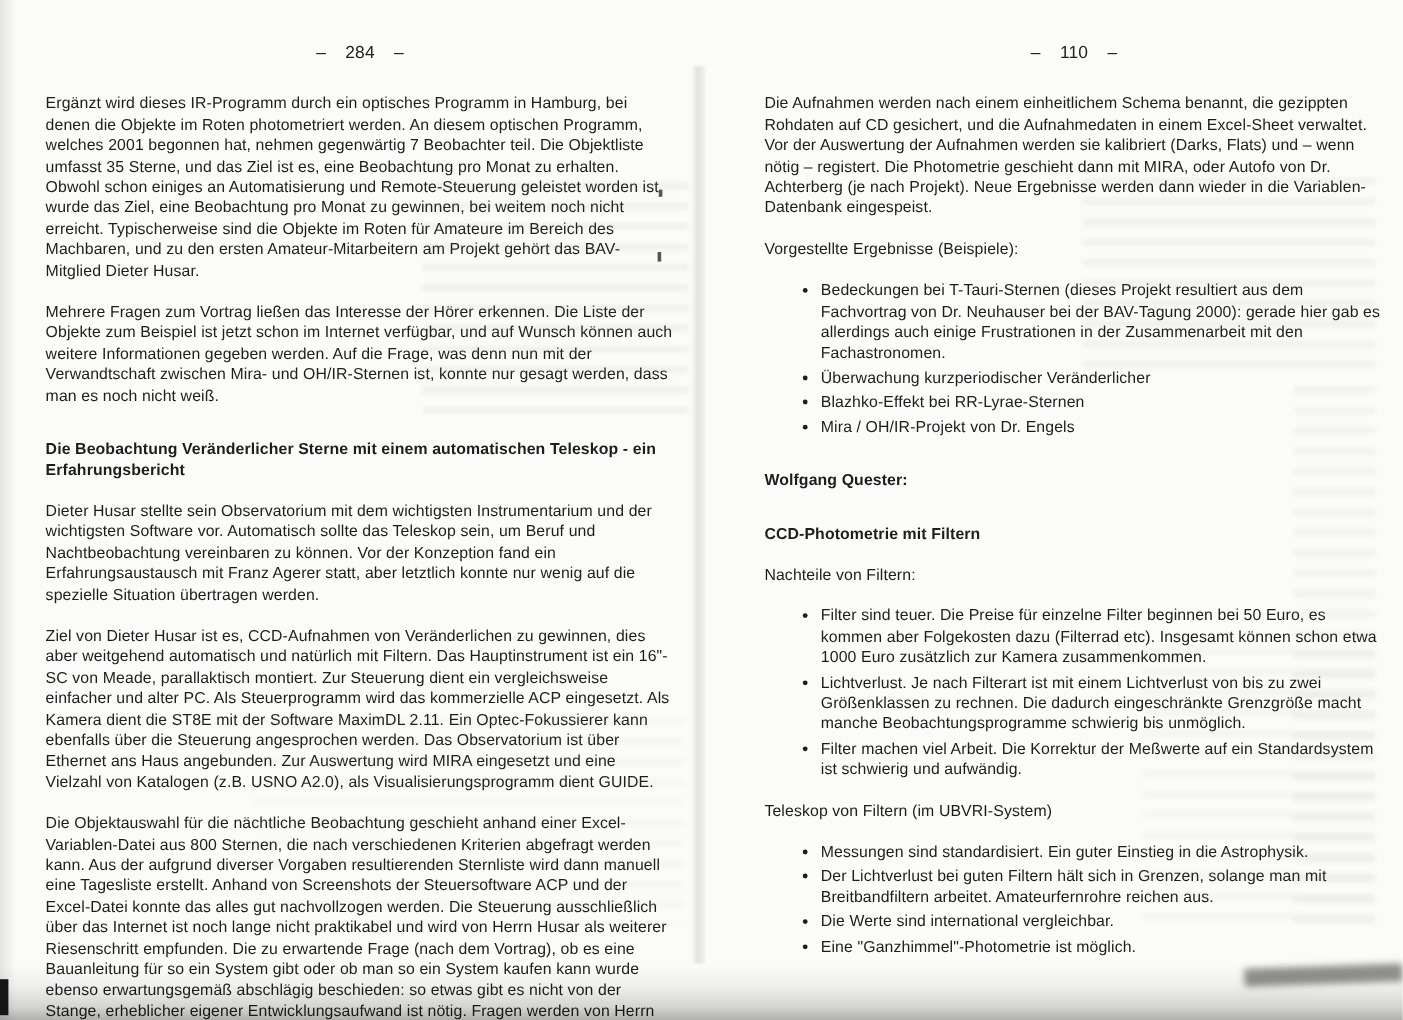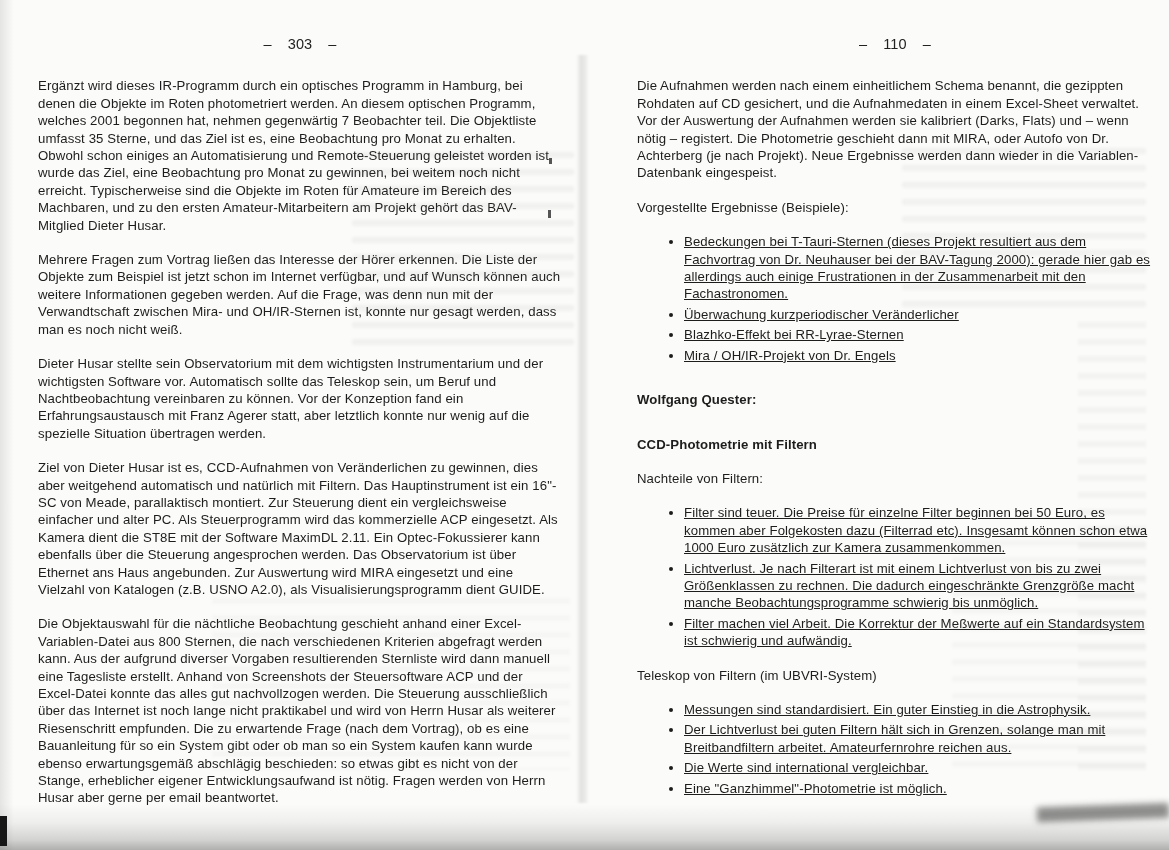--- a/index.html
+++ b/index.html
@@ -22,21 +22,21 @@
   #page-right { left: 637px; width: 516px; }
   .page-num {
     text-align: center;
     font-size: 14.5px;
     word-spacing: 12px;
     margin: 0 0 24px 0;
     color: #222;
   }
   .para { margin: 11px 0 17px 0; }
   .heading { font-weight: bold; margin: 27px 0 17px 0; }
-  ul.bullets { margin: 0 0 17px 0; padding-left: 47px; text-decoration: underline; }
+  ul.bullets { margin: 0 0 17px 0; padding-left: 47px; }
   ul.bullets li { margin-bottom: 3px; }
 
   
   .artifact { position: absolute; pointer-events: none; }
   .bleed {
     filter: blur(1.6px);
     background: repeating-linear-gradient(
       to bottom,
       rgba(115,115,115,0.15) 0px, rgba(130,130,130,0.15) 6px,
       rgba(0,0,0,0) 6px, rgba(0,0,0,0) 17px);
@@ -68,24 +68,25 @@
     transform: rotate(-2deg);
   }
   #mark-bl { left: 0; top: 816px; width: 7px; height: 30px; background: #161616; }
   #speck-1 { left: 549px; top: 158px; width: 3px; height: 6px; background: #555; filter: blur(.5px); }
   #speck-2 { left: 548px; top: 210px; width: 3px; height: 8px; background: #555; filter: blur(.5px); }
 </style>
 </head>
 <body>
 
 <div class="page" id="page-left">
-  <p class="page-num">– 303 –</p>
+  <p class="page-num">– 284 –</p>
   <div>
       <p class="para">Ergänzt wird dieses IR-Programm durch ein optisches Programm in Hamburg, bei denen die Objekte im Roten photometriert werden. An diesem optischen Programm, welches 2001 begonnen hat, nehmen gegenwärtig 7 Beobachter teil. Die Objektliste umfasst 35 Sterne, und das Ziel ist es, eine Beobachtung pro Monat zu erhalten. Obwohl schon einiges an Automatisierung und Remote-Steuerung geleistet worden ist, wurde das Ziel, eine Beobachtung pro Monat zu gewinnen, bei weitem noch nicht erreicht. Typischerweise sind die Objekte im Roten für Amateure im Bereich des Machbaren, und zu den ersten Amateur-Mitarbeitern am Projekt gehört das BAV-Mitglied Dieter Husar.</p>
       <p class="para">Mehrere Fragen zum Vortrag ließen das Interesse der Hörer erkennen. Die Liste der Objekte zum Beispiel ist jetzt schon im Internet verfügbar, und auf Wunsch können auch weitere Informationen gegeben werden. Auf die Frage, was denn nun mit der Verwandtschaft zwischen Mira- und OH/IR-Sternen ist, konnte nur gesagt werden, dass man es noch nicht weiß.</p>
+      <p class="heading">Die Beobachtung Veränderlicher Sterne mit einem automatischen Teleskop - ein Erfahrungsbericht</p>
       <p class="para">Dieter Husar stellte sein Observatorium mit dem wichtigsten Instrumentarium und der wichtigsten Software vor. Automatisch sollte das Teleskop sein, um Beruf und Nachtbeobachtung vereinbaren zu können. Vor der Konzeption fand ein Erfahrungsaustausch mit Franz Agerer statt, aber letztlich konnte nur wenig auf die spezielle Situation übertragen werden.</p>
       <p class="para">Ziel von Dieter Husar ist es, CCD-Aufnahmen von Veränderlichen zu gewinnen, dies aber weitgehend automatisch und natürlich mit Filtern. Das Hauptinstrument ist ein 16"-SC von Meade, parallaktisch montiert. Zur Steuerung dient ein vergleichsweise einfacher und alter PC. Als Steuerprogramm wird das kommerzielle ACP eingesetzt. Als Kamera dient die ST8E mit der Software MaximDL 2.11. Ein Optec-Fokussierer kann ebenfalls über die Steuerung angesprochen werden. Das Observatorium ist über Ethernet ans Haus angebunden. Zur Auswertung wird MIRA eingesetzt und eine Vielzahl von Katalogen (z.B. USNO A2.0), als Visualisierungsprogramm dient GUIDE.</p>
       <p class="para">Die Objektauswahl für die nächtliche Beobachtung geschieht anhand einer Excel-Variablen-Datei aus 800 Sternen, die nach verschiedenen Kriterien abgefragt werden kann. Aus der aufgrund diverser Vorgaben resultierenden Sternliste wird dann manuell eine Tagesliste erstellt. Anhand von Screenshots der Steuersoftware ACP und der Excel-Datei konnte das alles gut nachvollzogen werden. Die Steuerung ausschließlich über das Internet ist noch lange nicht praktikabel und wird von Herrn Husar als weiterer Riesenschritt empfunden. Die zu erwartende Frage (nach dem Vortrag), ob es eine Bauanleitung für so ein System gibt oder ob man so ein System kaufen kann wurde ebenso erwartungsgemäß abschlägig beschieden: so etwas gibt es nicht von der Stange, erheblicher eigener Entwicklungsaufwand ist nötig. Fragen werden von Herrn Husar aber gerne per email beantwortet.</p>
     </div>
 </div>
 
 <div class="page" id="page-right">
   <p class="page-num">– 110 –</p>
   <div>
       <p class="para">Die Aufnahmen werden nach einem einheitlichem Schema benannt, die gezippten Rohdaten auf CD gesichert, und die Aufnahmedaten in einem Excel-Sheet verwaltet. Vor der Auswertung der Aufnahmen werden sie kalibriert (Darks, Flats) und – wenn nötig – registert. Die Photometrie geschieht dann mit MIRA, oder Autofo von Dr. Achterberg (je nach Projekt). Neue Ergebnisse werden dann wieder in die Variablen-Datenbank eingespeist.</p>

